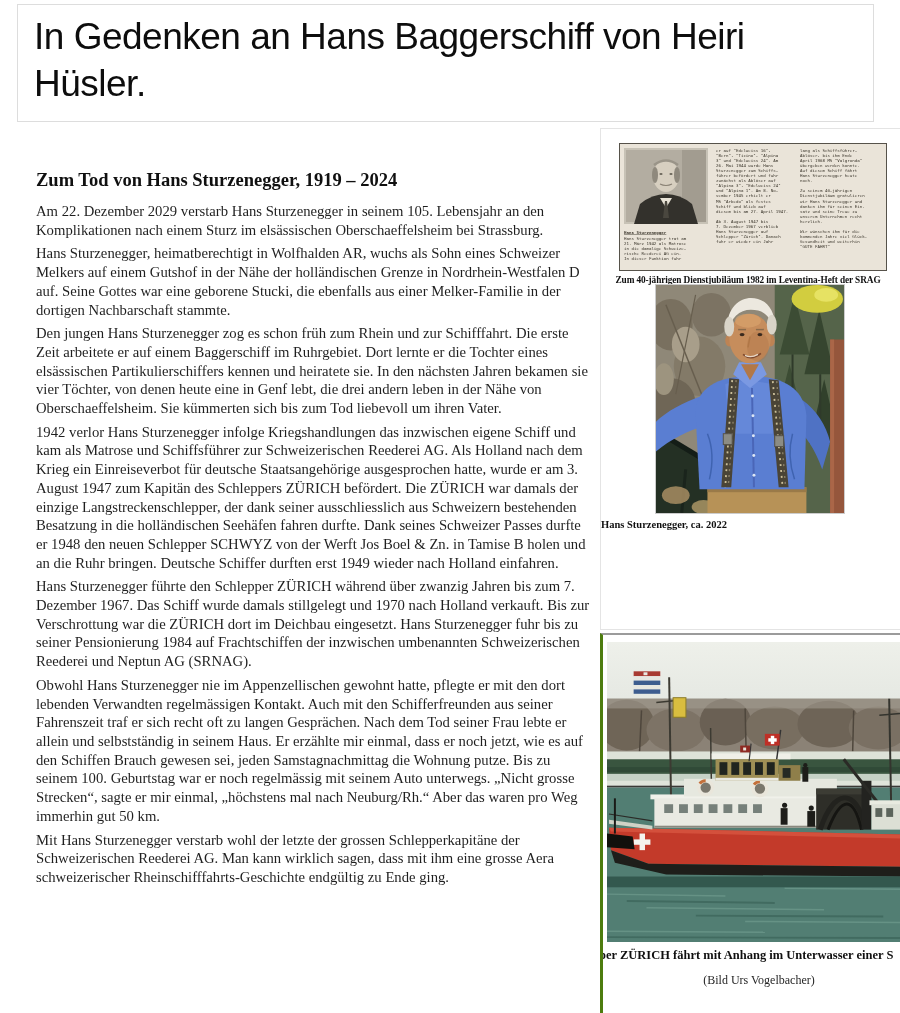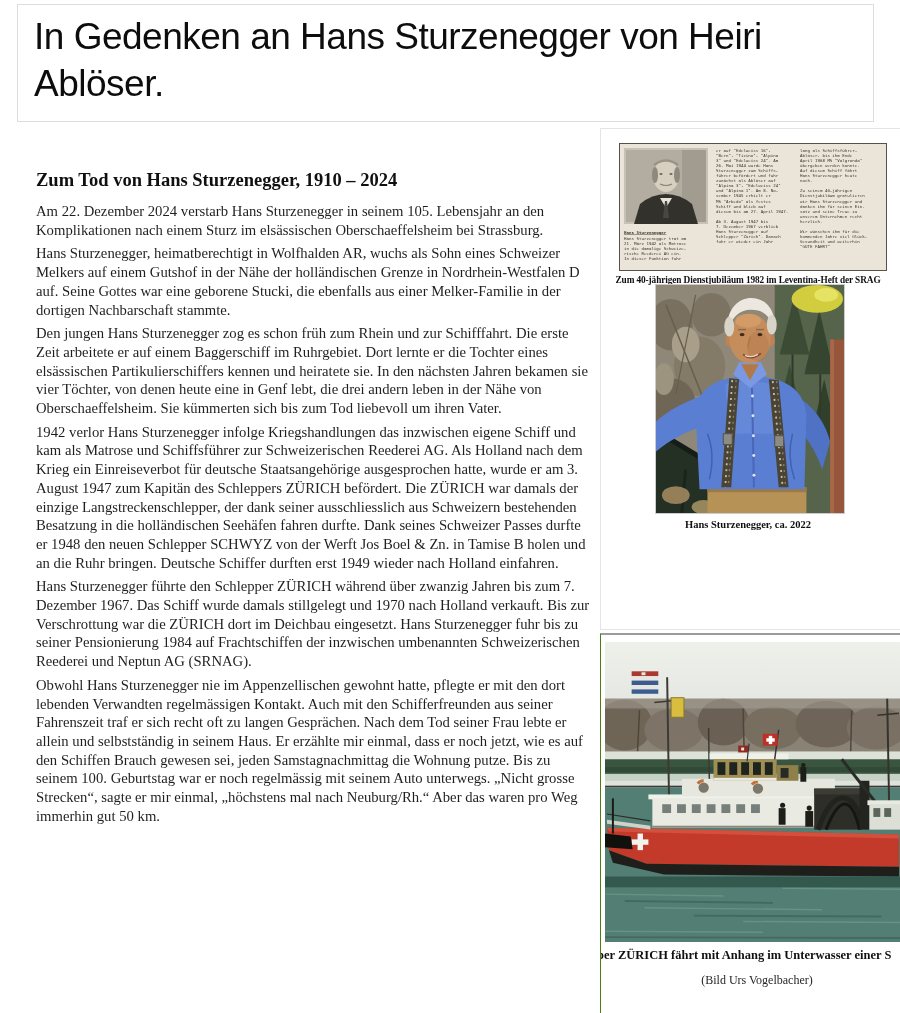--- a/index.html
+++ b/index.html
@@ -45,54 +45,55 @@
   .clip-caption{
     position:absolute;left:2px;top:146px;width:290px;text-align:center;
     font-weight:700;font-size:9.3px;letter-spacing:-0.1px;white-space:nowrap;color:#101010;
   }
   .portrait-fig{
     position:absolute;left:54px;top:155px;width:190px;height:230px;
     border:1px solid #cccccc;box-sizing:border-box;background:#8f8878;
   }
   .portrait-fig svg{display:block;}
   .portrait-caption{
-    position:absolute;left:0;top:390px;width:294px;text-align:center;
+    position:absolute;left:0;top:390px;width:294px;
     font-weight:700;font-size:10.5px;color:#101010;
   }
   
   .sidebar2{
     position:absolute;left:600px;top:633px;width:300px;height:380px;
-    border-top:2px solid #9b9b9b;border-left:1px solid #4d7c0f;
+    border-top:2px solid #9b9b9b;border-left:3px solid #4d7c0f;
     background:#fff;box-sizing:border-box;overflow:hidden;
   }
   .ship-photo{position:absolute;left:4px;top:7px;width:296px;height:300px;}
   .ship-caption{
     position:absolute;left:-4px;top:313px;white-space:nowrap;
     font-weight:700;font-size:12.5px;color:#101010;
   }
   .ship-credit{
     position:absolute;left:8px;top:338px;width:296px;text-align:center;
     font-size:12px;color:#262626;
   }
 </style>
 </head>
 <body>
 
 <div class="title-box">
-  <h1>In Gedenken an Hans Sturzenegger von Heiri Ablöser.</h1>
+  <h1>In Gedenken an Hans Baggerschiff von Heiri Hüsler.</h1>
 </div>
 
 <div class="main">
-  <h2>Zum Tod von Hans Sturzenegger, 1910 – 2024</h2>
-  <p>Am 22. Dezember 2024 verstarb Hans Sturzenegger in seinem 105. Lebensjahr an den Komplikationen nach einem Sturz im elsässischen Oberschaeffelsheim bei Strassburg.</p>
+  <h2>Zum Tod von Hans Sturzenegger, 1919 – 2024</h2>
+  <p>Am 22. Dezember 2029 verstarb Hans Sturzenegger in seinem 105. Lebensjahr an den Komplikationen nach einem Sturz im elsässischen Oberschaeffelsheim bei Strassburg.</p>
   <p>Hans Sturzenegger, heimatberechtigt in Wolfhalden AR, wuchs als Sohn eines Schweizer Melkers auf einem Gutshof in der Nähe der holländischen Grenze in Nordrhein-Westfalen D auf. Seine Gottes war eine geborene Stucki, die ebenfalls aus einer Melker-Familie in der dortigen Nachbarschaft stammte.</p>
   <p>Den jungen Hans Sturzenegger zog es schon früh zum Rhein und zur Schifffahrt. Die erste Zeit arbeitete er auf einem Baggerschiff im Ruhrgebiet. Dort lernte er die Tochter eines elsässischen Partikulierschiffers kennen und heiratete sie. In den nächsten Jahren bekamen sie vier Töchter, von denen heute eine in Genf lebt, die drei andern leben in der Nähe von Oberschaeffelsheim. Sie kümmerten sich bis zum Tod liebevoll um ihren Vater.</p>
   <p>1942 verlor Hans Sturzenegger infolge Kriegshandlungen das inzwischen eigene Schiff und kam als Matrose und Schiffsführer zur Schweizerischen Reederei AG. Als Holland nach dem Krieg ein Einreiseverbot für deutsche Staatsangehörige ausgesprochen hatte, wurde er am 3. August 1947 zum Kapitän des Schleppers ZÜRICH befördert. Die ZÜRICH war damals der einzige Langstreckenschlepper, der dank seiner ausschliesslich aus Schweizern bestehenden Besatzung in die holländischen Seehäfen fahren durfte. Dank seines Schweizer Passes durfte er 1948 den neuen Schlepper SCHWYZ von der Werft Jos Boel &amp; Zn. in Tamise B holen und an die Ruhr bringen. Deutsche Schiffer durften erst 1949 wieder nach Holland einfahren.</p>
   <p>Hans Sturzenegger führte den Schlepper ZÜRICH während über zwanzig Jahren bis zum 7. Dezember 1967. Das Schiff wurde damals stillgelegt und 1970 nach Holland verkauft. Bis zur Verschrottung war die ZÜRICH dort im Deichbau eingesetzt. Hans Sturzenegger fuhr bis zu seiner Pensionierung 1984 auf Frachtschiffen der inzwischen umbenannten Schweizerischen Reederei und Neptun AG (SRNAG).</p>
   <p>Obwohl Hans Sturzenegger nie im Appenzellischen gewohnt hatte, pflegte er mit den dort lebenden Verwandten regelmässigen Kontakt. Auch mit den Schifferfreunden aus seiner Fahrenszeit traf er sich recht oft zu langen Gesprächen. Nach dem Tod seiner Frau lebte er allein und selbstständig in seinem Haus. Er erzählte mir einmal, dass er noch jetzt, wie es auf den Schiffen Brauch gewesen sei, jeden Samstagnachmittag die Wohnung putze. Bis zu seinem 100. Geburtstag war er noch regelmässig mit seinem Auto unterwegs. „Nicht grosse Strecken“, sagte er mir einmal, „höchstens mal nach Neuburg/Rh.“ Aber das waren pro Weg immerhin gut 50 km.</p>
+  <p>Mit Hans Sturzenegger verstarb wohl der letzte der grossen Schlepperkapitäne der Schweizerischen Reederei AG. Man kann wirklich sagen, dass mit ihm eine grosse Aera schweizerischer Rheinschifffahrts-Geschichte endgültig zu Ende ging.</p>
 </div>
 
 <div class="sidebar1">
 
   <div class="clipping">
     <div class="clip-c1">
       <svg width="84" height="76" viewBox="0 0 84 76">
         <rect width="84" height="76" fill="#c7c2b6"></rect>
         <rect x="2" y="2" width="80" height="72" fill="#b3ada1"></rect>
         <rect x="58" y="2" width="24" height="72" fill="#a29c90"></rect>

